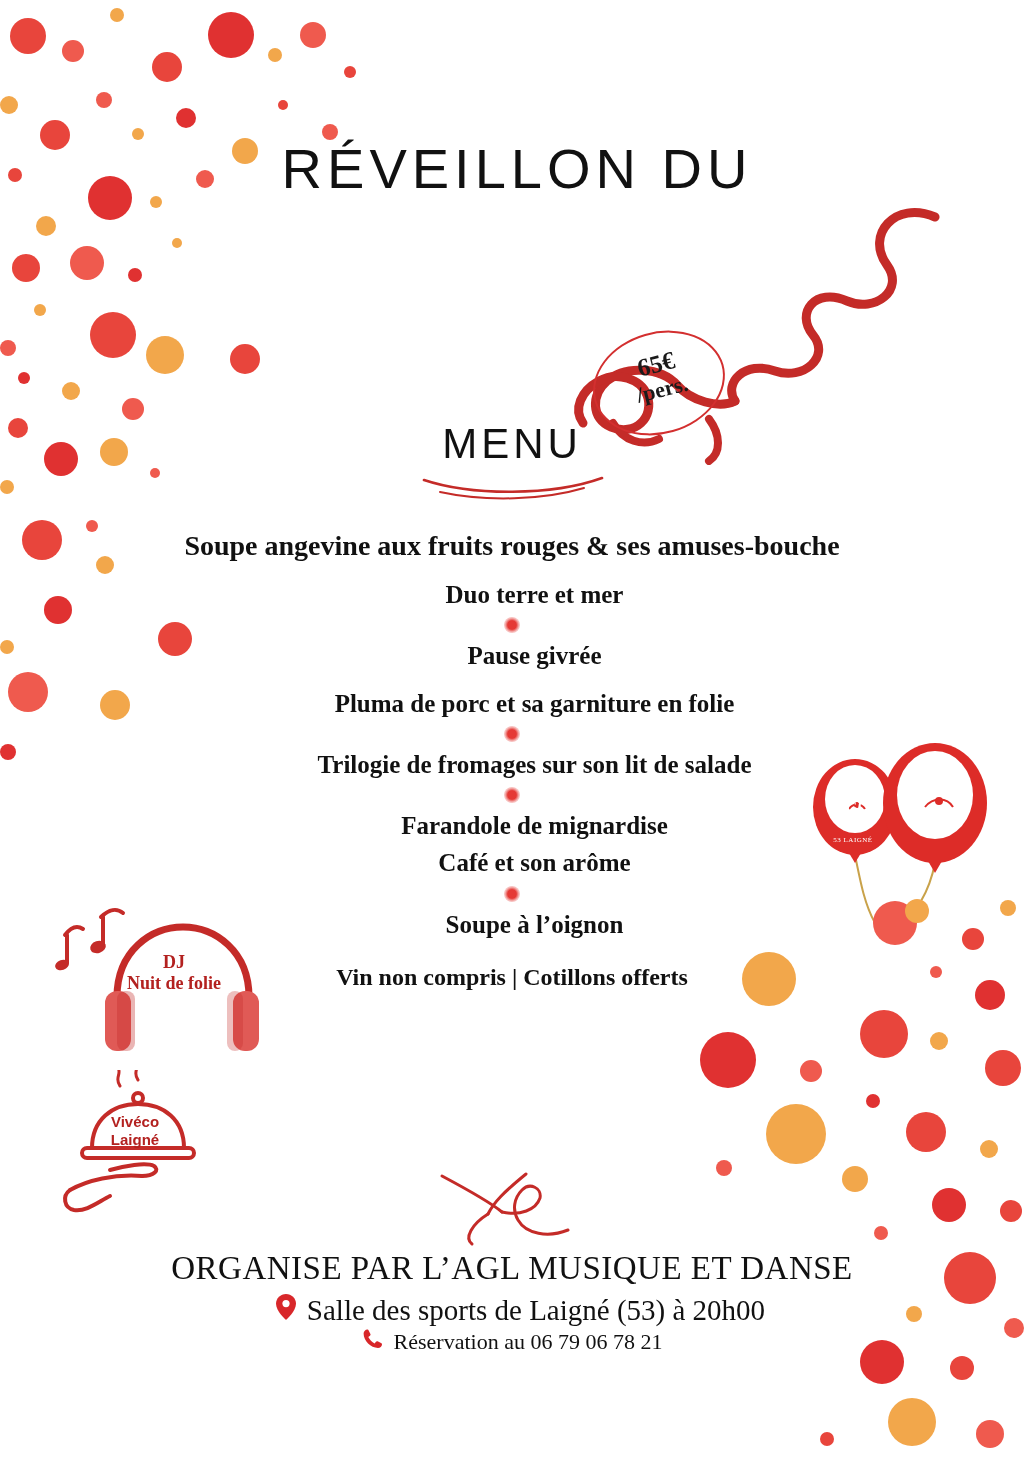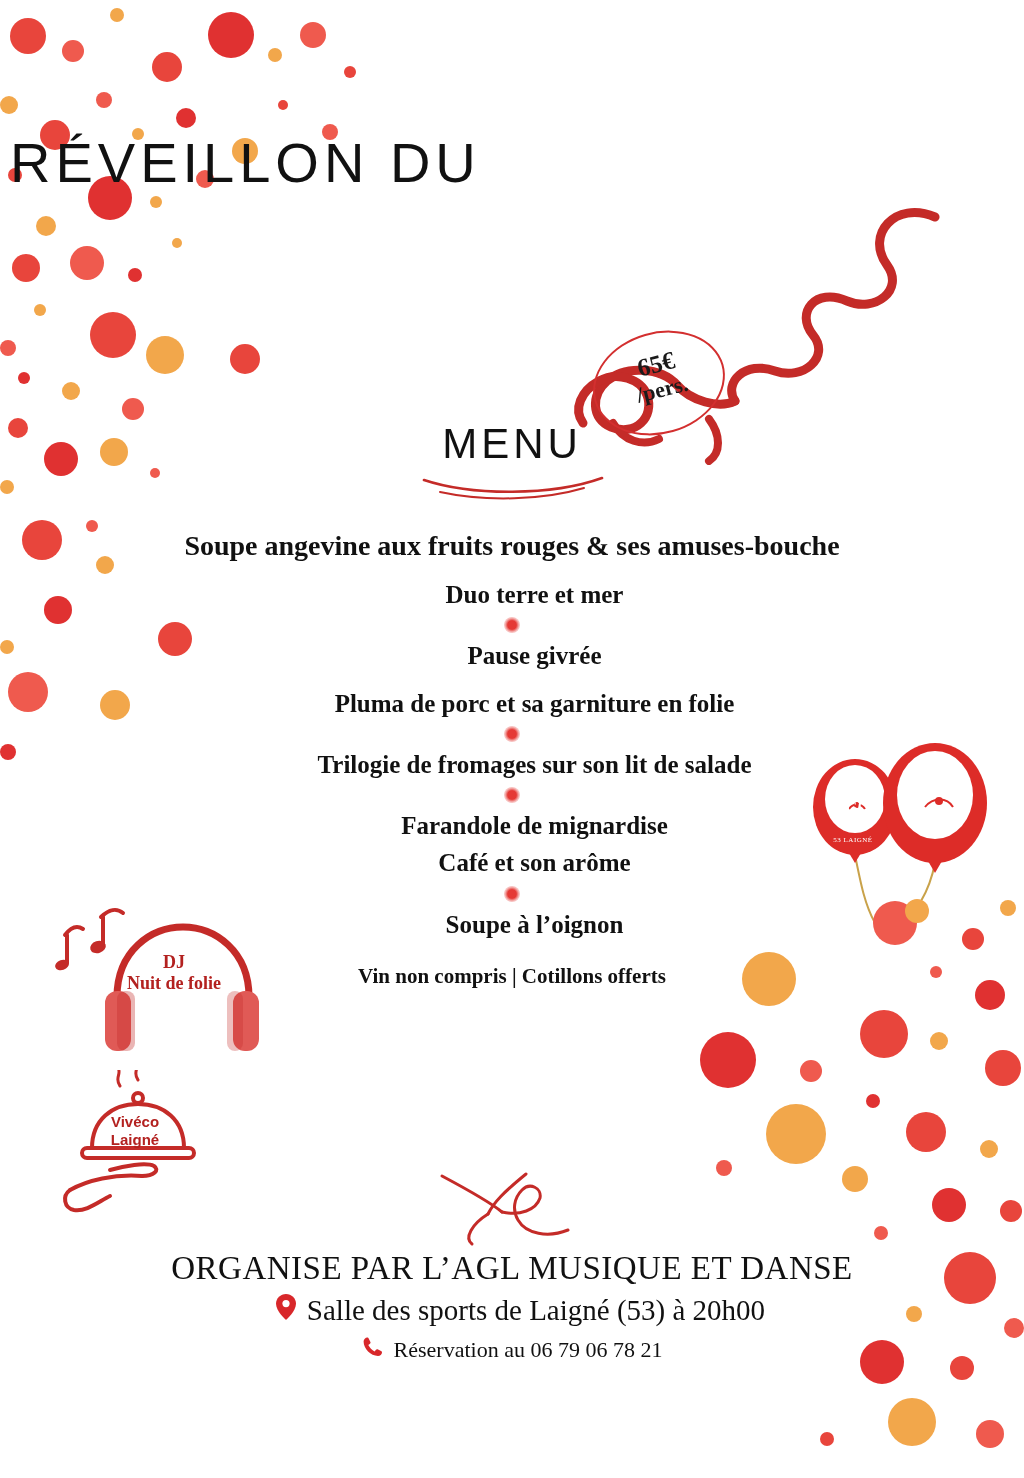--- a/index.html
+++ b/index.html
@@ -23,23 +23,24 @@
 
   
   .dot {
     position: absolute;
     border-radius: 50%;
   }
 
   
   .title-block {
     position: absolute;
-    top: 130px;
+    top: 136px;
     left: 0;
     width: 1024px;
+    text-align: center;
     z-index: 5;
   }
   .title-line {
     font-family: "Liberation Sans", sans-serif;
     font-size: 56px;
     letter-spacing: 5px;
     color: #111111;
     line-height: 1.18;
     font-weight: 400;
     font-stretch: expanded;
@@ -144,21 +145,21 @@
     height: 16px;
     border-radius: 50%;
     background: radial-gradient(circle at 50% 50%, #e53935 0%, #e53935 38%, rgba(229,57,53,0.35) 62%, rgba(229,57,53,0) 100%);
   }
   .gap-sm { height: 16px; }
   .gap-xs { height: 6px; }
 
   .note {
     font-family: "Liberation Serif", serif;
     font-weight: bold;
-    font-size: 21px;
+    font-size: 24px;
     color: #111111;
     margin-top: 24px;
   }
 
   
   .bottom-flourish {
     position: absolute;
     top: 1168px;
     left: 432px;
     z-index: 4;
@@ -187,21 +188,21 @@
     display: flex;
     align-items: center;
     justify-content: center;
     gap: 10px;
     margin-left: 16px;
   }
   .footer-phone {
     font-family: "Liberation Serif", serif;
     font-size: 22px;
     color: #111111;
-    margin-top: 8px;
+    margin-top: 0;
     display: flex;
     align-items: center;
     justify-content: center;
     gap: 10px;
   }
 
   
   .dj-badge {
     position: absolute;
     top: 905px;

